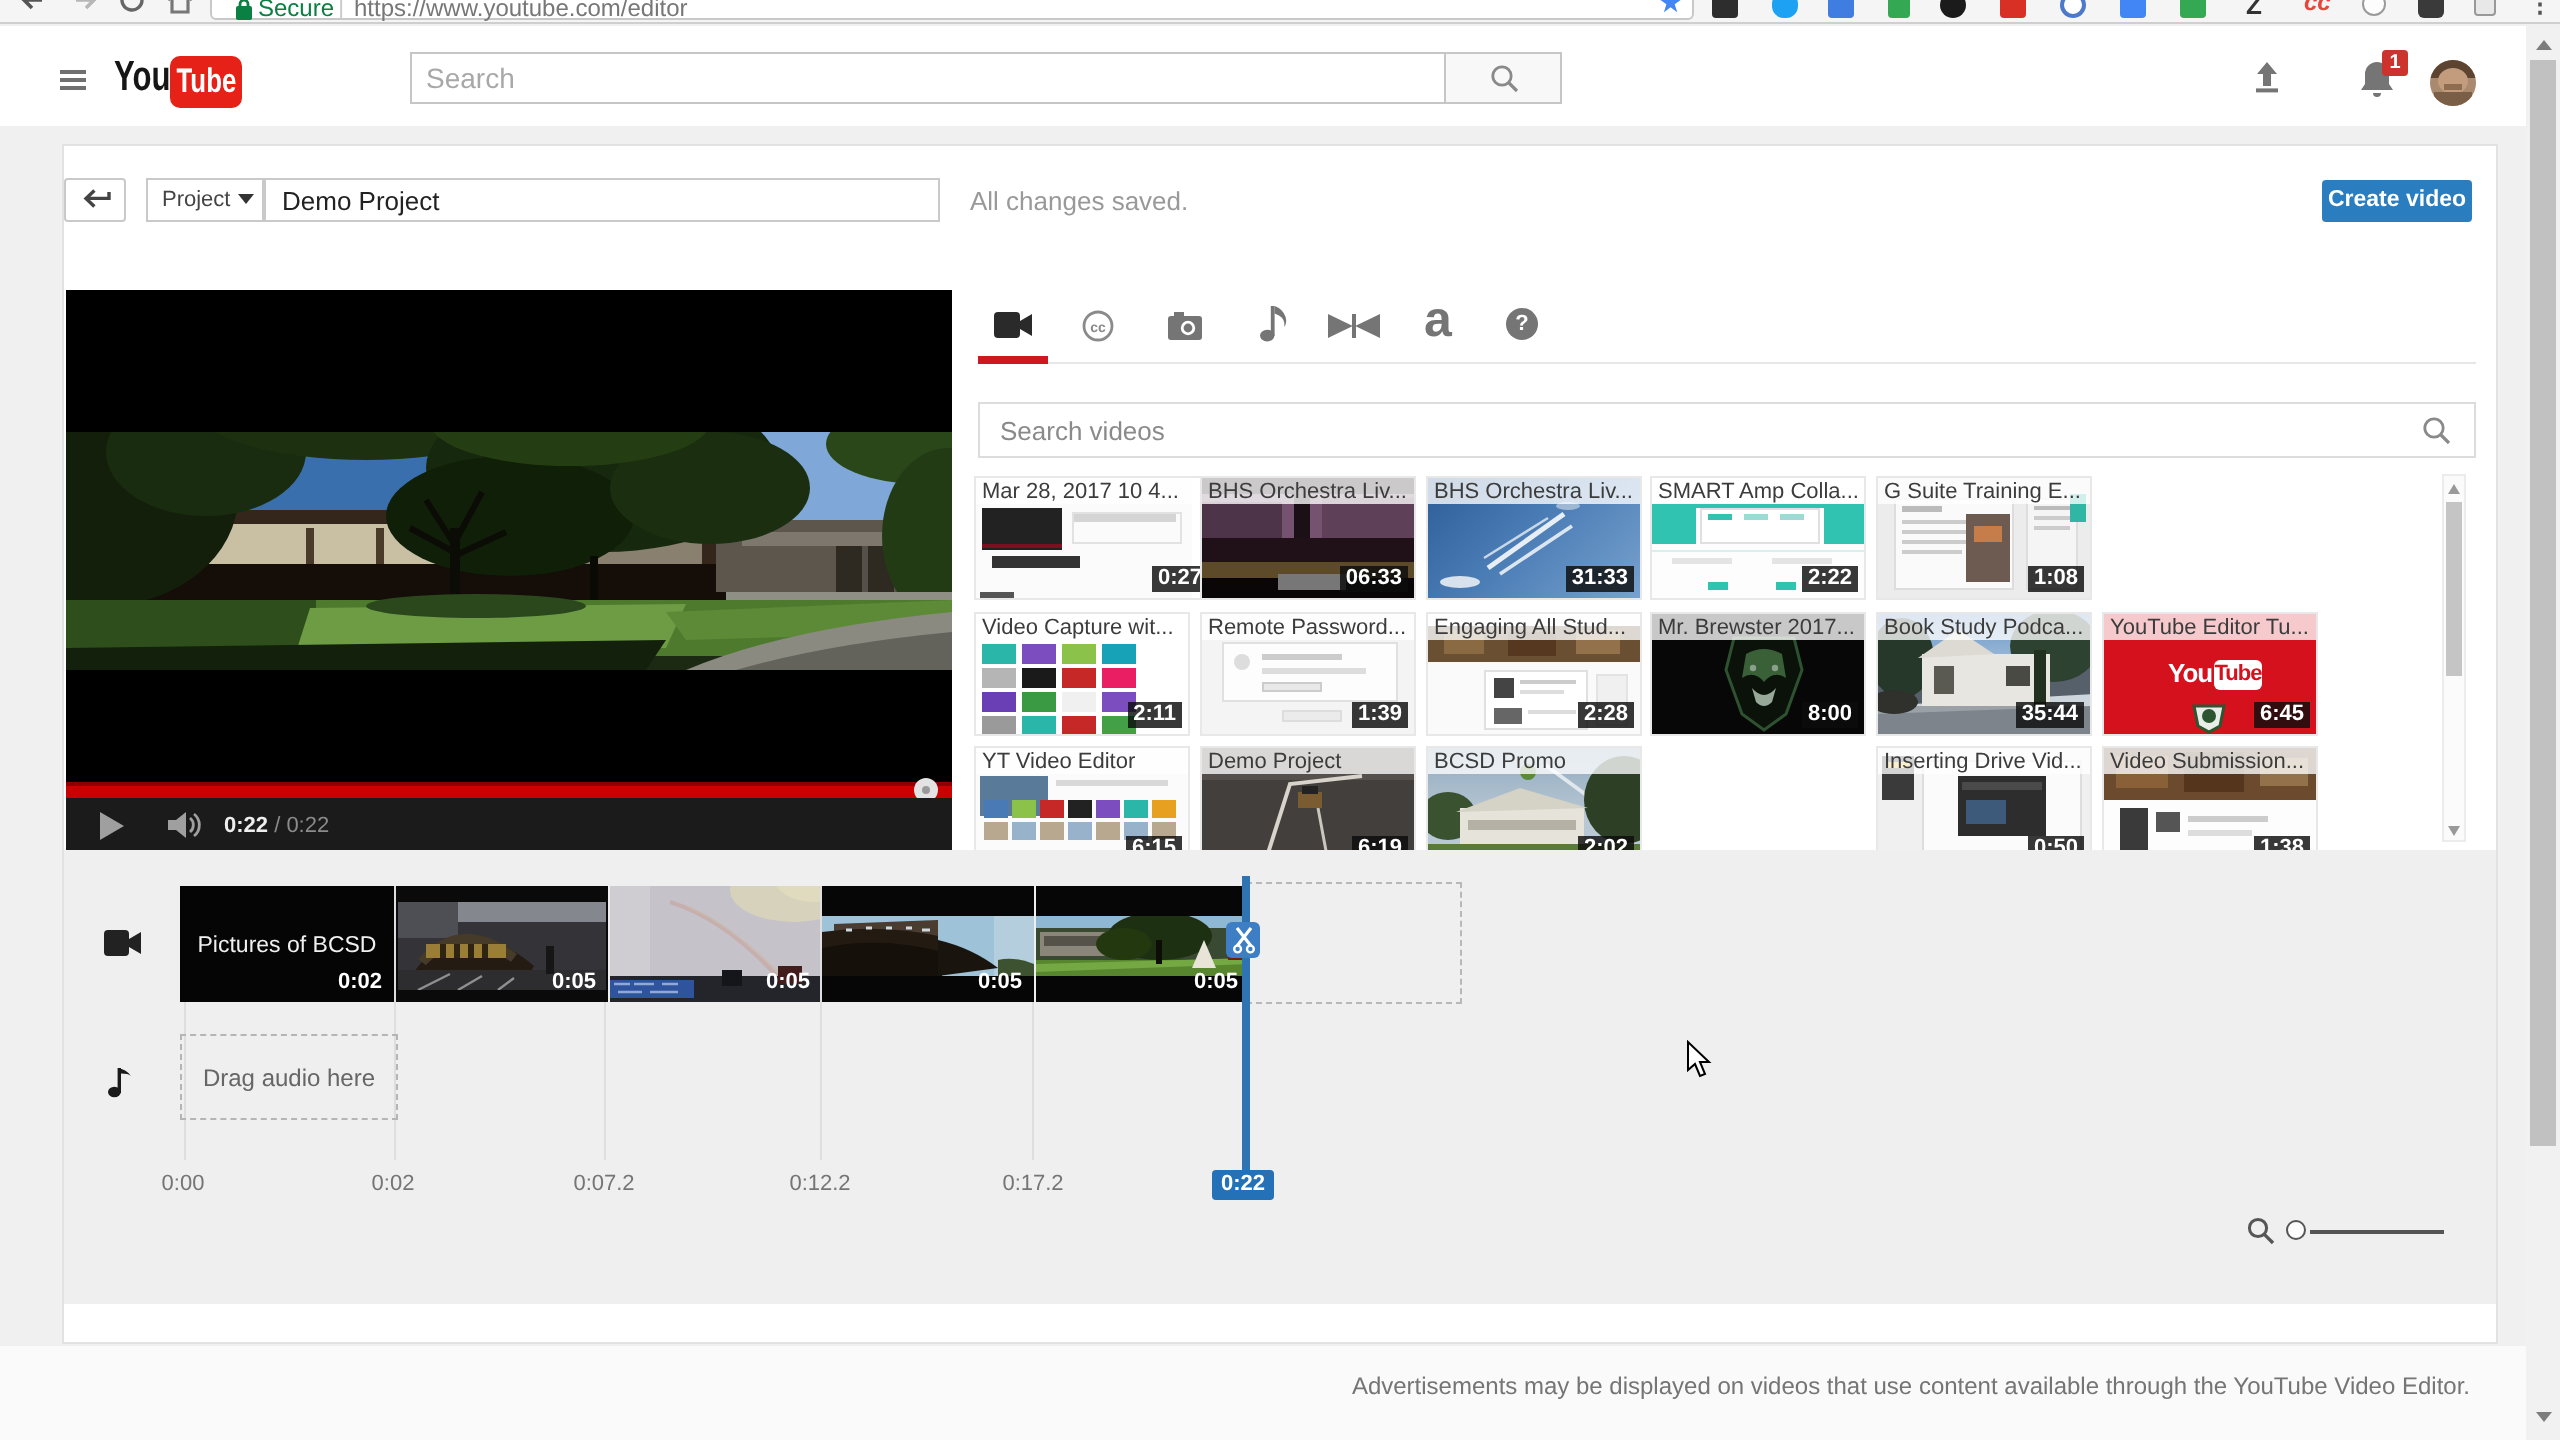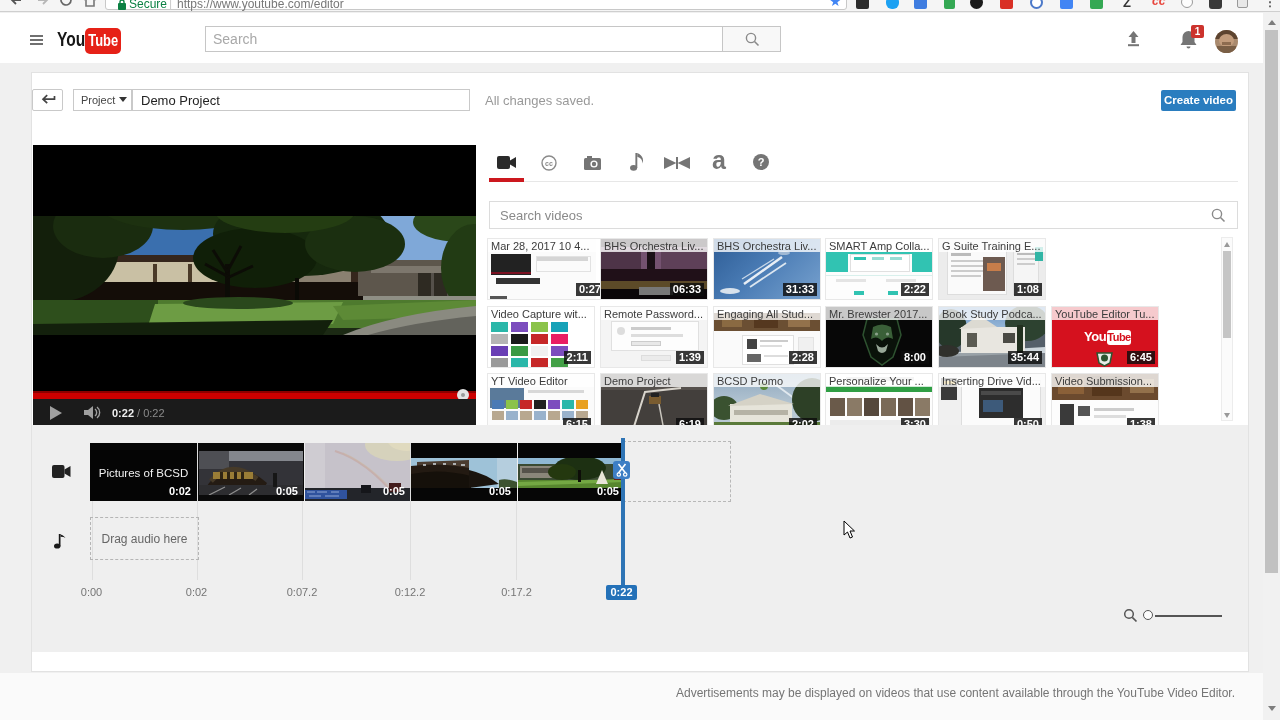--- a/index.html
+++ b/index.html
@@ -438,36 +438,20 @@
           <path d="M14 32 L46 20 L80 30 Z" fill="#d5d2c6"></path>
           <rect x="20" y="36" width="54" height="5" fill="#b5b2a5"></rect>
           <rect x="0" y="48" width="108" height="14" fill="#5a7a3a"></rect>
           <circle cx="50" cy="12" r="4" fill="#5a8a3a"></circle>
         </svg>
       </div>
       <div class="abs" style="left:0;top:0;width:108px;height:13px;background:rgba(255,255,255,0.78);"></div>
       <div class="abs" style="left:3px;top:1px;font-size:11px;color:#3c3c3c;white-space:nowrap;">BCSD Promo</div>
       <div class="abs" style="right:3px;bottom:3px;background:rgba(12,12,12,0.82);color:#fff;font-size:11px;font-weight:bold;padding:0px 3px;line-height:13px;">2:02</div>
     </div>
-  <div class="abs" style="left:338px;top:137px;width:108px;height:62px;overflow:hidden;border:1px solid #e8e8e8;">
-      <div class="abs" style="left:0;top:0;width:108px;height:62px;background:#fdfdfd;">
-        <div class="abs" style="left:0;top:12px;width:108px;height:6px;background:#2f9e44;"></div>
-        <div class="abs" style="left:20px;top:3px;width:68px;height:4px;background:#d0d0d0;"></div>
-        <div class="abs" style="left:4px;top:24px;width:15px;height:18px;background:#6a5a4a;"></div>
-        <div class="abs" style="left:21px;top:24px;width:15px;height:18px;background:#8a7a66;"></div>
-        <div class="abs" style="left:38px;top:24px;width:15px;height:18px;background:#55483c;"></div>
-        <div class="abs" style="left:55px;top:24px;width:15px;height:18px;background:#7a6a58;"></div>
-        <div class="abs" style="left:72px;top:24px;width:15px;height:18px;background:#625244;"></div>
-        <div class="abs" style="left:89px;top:24px;width:15px;height:18px;background:#8a7a66;"></div>
-        <div class="abs" style="left:4px;top:46px;width:100px;height:10px;background:#ececec;"></div>
-      </div>
-      <div class="abs" style="left:0;top:0;width:108px;height:13px;background:rgba(255,255,255,0.78);"></div>
-      <div class="abs" style="left:3px;top:1px;font-size:11px;color:#3c3c3c;white-space:nowrap;">Personalize Your ...</div>
-      <div class="abs" style="right:3px;bottom:3px;background:rgba(12,12,12,0.82);color:#fff;font-size:11px;font-weight:bold;padding:0px 3px;line-height:13px;">3:30</div>
-    </div>
   <div class="abs" style="left:451px;top:137px;width:108px;height:62px;overflow:hidden;border:1px solid #e8e8e8;">
       <div class="abs" style="left:0;top:0;width:108px;height:62px;background:#f0f0f0;">
         <div class="abs" style="left:2px;top:4px;width:16px;height:22px;background:#3a3a3a;"></div>
         <div class="abs" style="left:4px;top:7px;width:12px;height:3px;background:#e8b021;"></div>
         <div class="abs" style="left:22px;top:6px;width:80px;height:50px;background:#fbfbfb;border:1px solid #ddd;"></div>
         <div class="abs" style="left:40px;top:14px;width:44px;height:30px;background:#2d2d2d;"></div>
         <div class="abs" style="left:42px;top:17px;width:40px;height:4px;background:#4a4a4a;"></div>
         <div class="abs" style="left:44px;top:26px;width:20px;height:12px;background:#3d5a7a;"></div>
       </div>
       <div class="abs" style="left:0;top:0;width:108px;height:13px;background:rgba(255,255,255,0.78);"></div>

